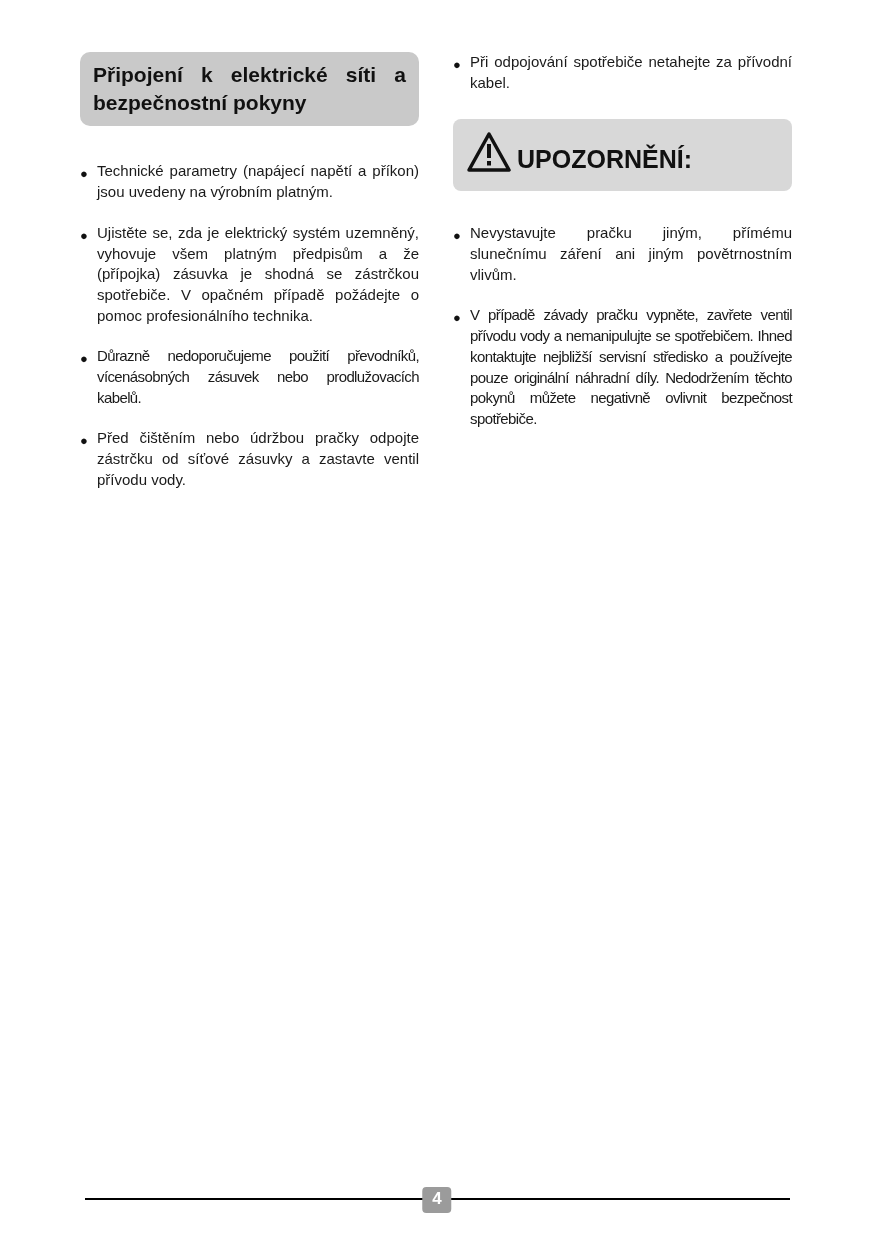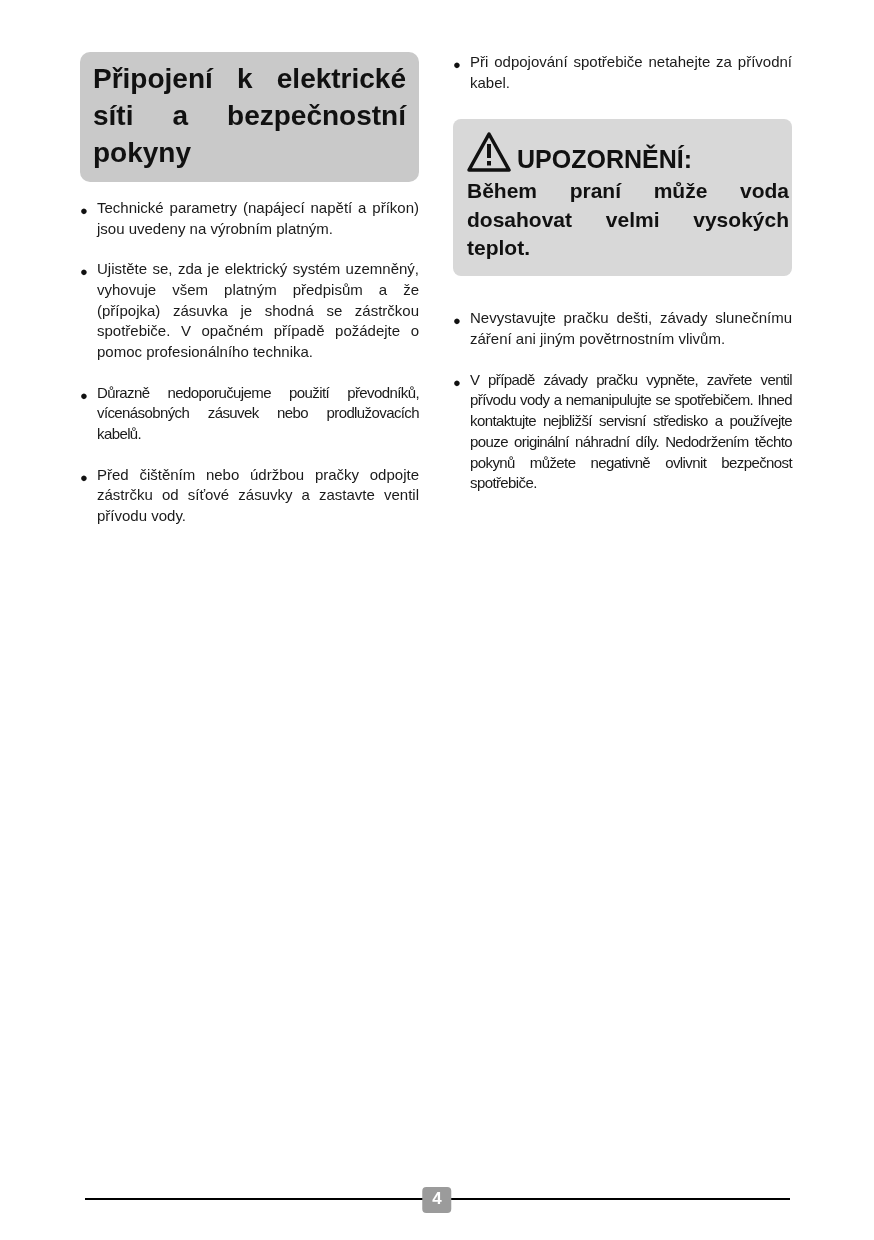--- a/index.html
+++ b/index.html
@@ -16,25 +16,25 @@
     display: flex;
     padding: 52px 82px 0 80px;
     gap: 34px;
   }
   .col { flex: 1 1 0; min-width: 0; }
 
   .heading-box {
     background: #c9c9c9;
     border-radius: 10px;
     padding: 9px 13px 10px 13px;
-    font-size: 28px;
+    font-size: 21px;
     font-weight: bold;
     line-height: 1.32;
     text-align: justify;
-    margin-bottom: 16px;
+    margin-bottom: 35px;
     color: #111;
   }
 
   .bullet {
     display: flex;
     align-items: flex-start;
     margin-bottom: 20px;
   }
   .bullet .dot {
     flex: 0 0 17px;
@@ -144,26 +144,25 @@
       <div class="warning-head">
         <span class="warning-icon">
           <svg width="44" height="42" viewBox="0 0 44 42">
             <polygon points="22,3 42,39 2,39" fill="none" stroke="#111" stroke-width="3.5" stroke-linejoin="round"></polygon>
             <rect x="20" y="13" width="4" height="14" fill="#111"></rect>
             <rect x="20" y="30" width="4" height="4.5" fill="#111"></rect>
           </svg>
         </span>
         <span class="warning-title">UPOZORNĚNÍ:</span>
       </div>
-      <div class="warning-body">Během praní může voda dosahovat velmi vysokých teplot.</div>
     </div>
 
     <div class="bullet">
       <span class="dot">●</span>
-      <span class="txt">Nevystavujte pračku dešti, závady slunečnímu záření ani jiným povětrnostním vlivům.</span>
+      <span class="txt">Nevystavujte pračku jiným, přímému slunečnímu záření ani jiným povětrnostním vlivům.</span>
     </div>
 
     <div class="bullet">
       <span class="dot">●</span>
       <span class="txt condensed">V případě závady pračku vypněte, zavřete ventil přívodu vody a nemanipulujte se spotřebičem. Ihned kontaktujte nejbližší servisní středisko a používejte pouze originální náhradní díly. Nedodržením těchto pokynů můžete negativně ovlivnit bezpečnost spotřebiče.</span>
     </div>
 
   </div>
 </div>
 

